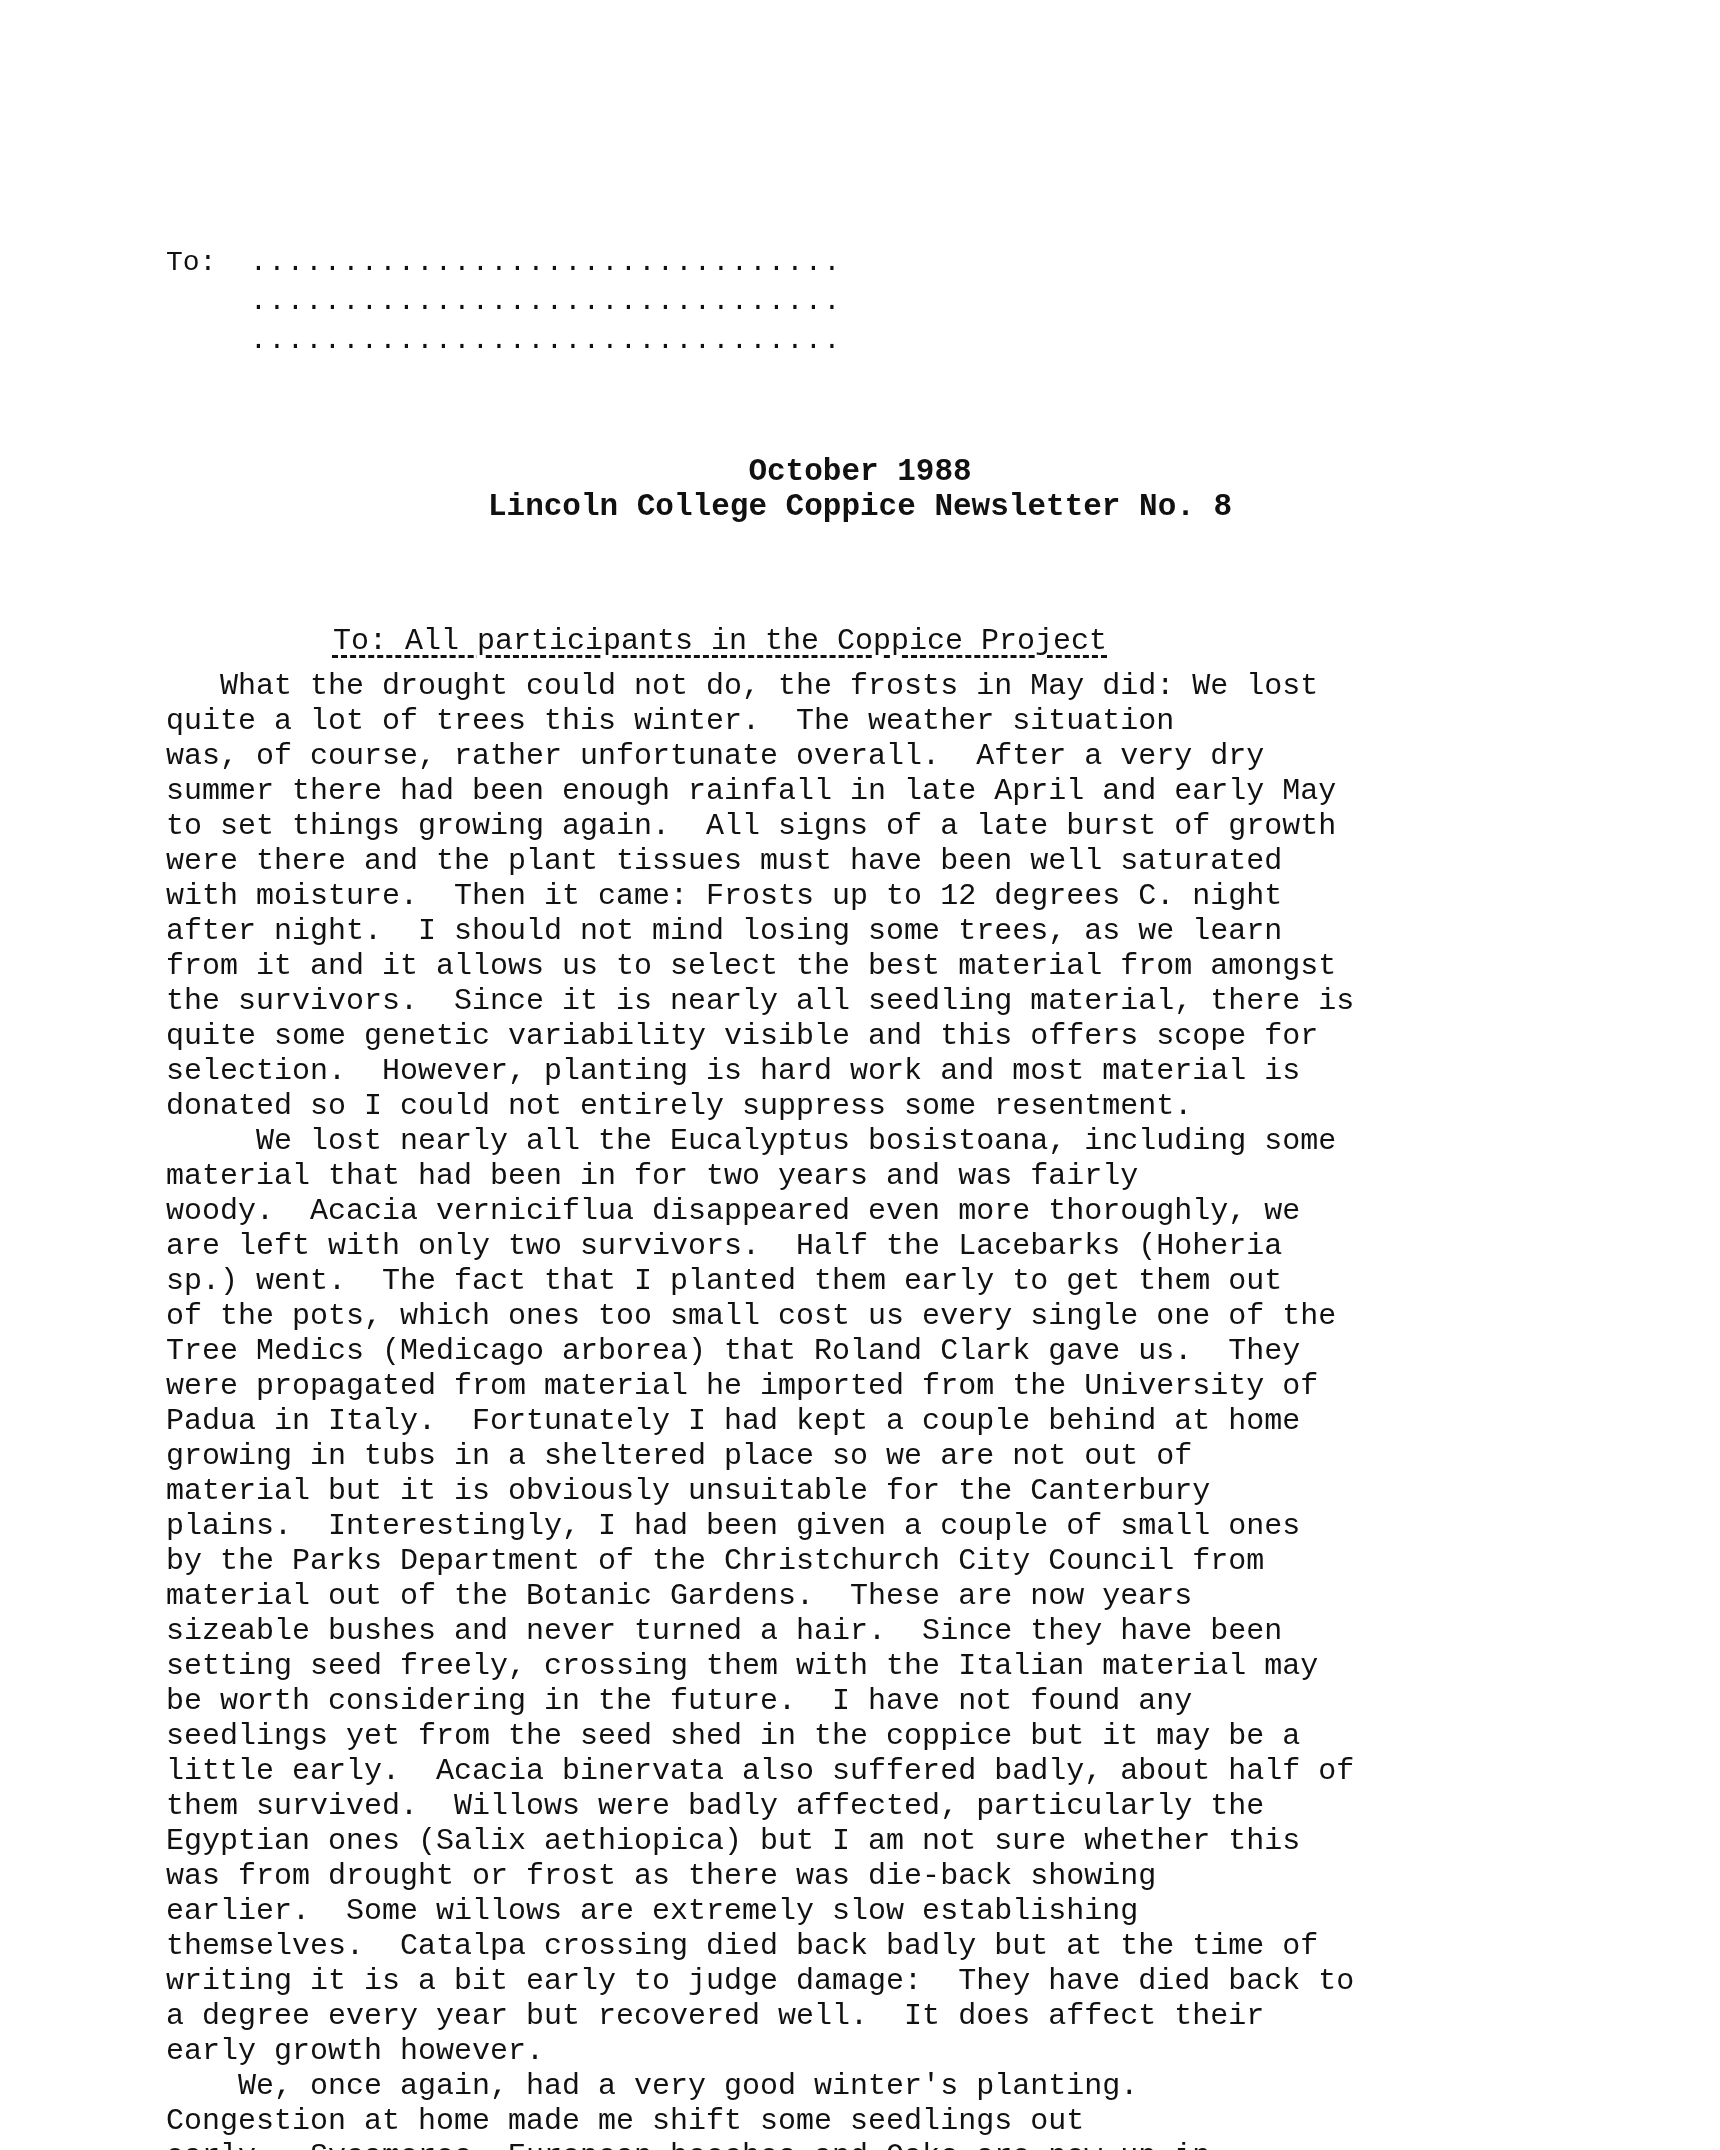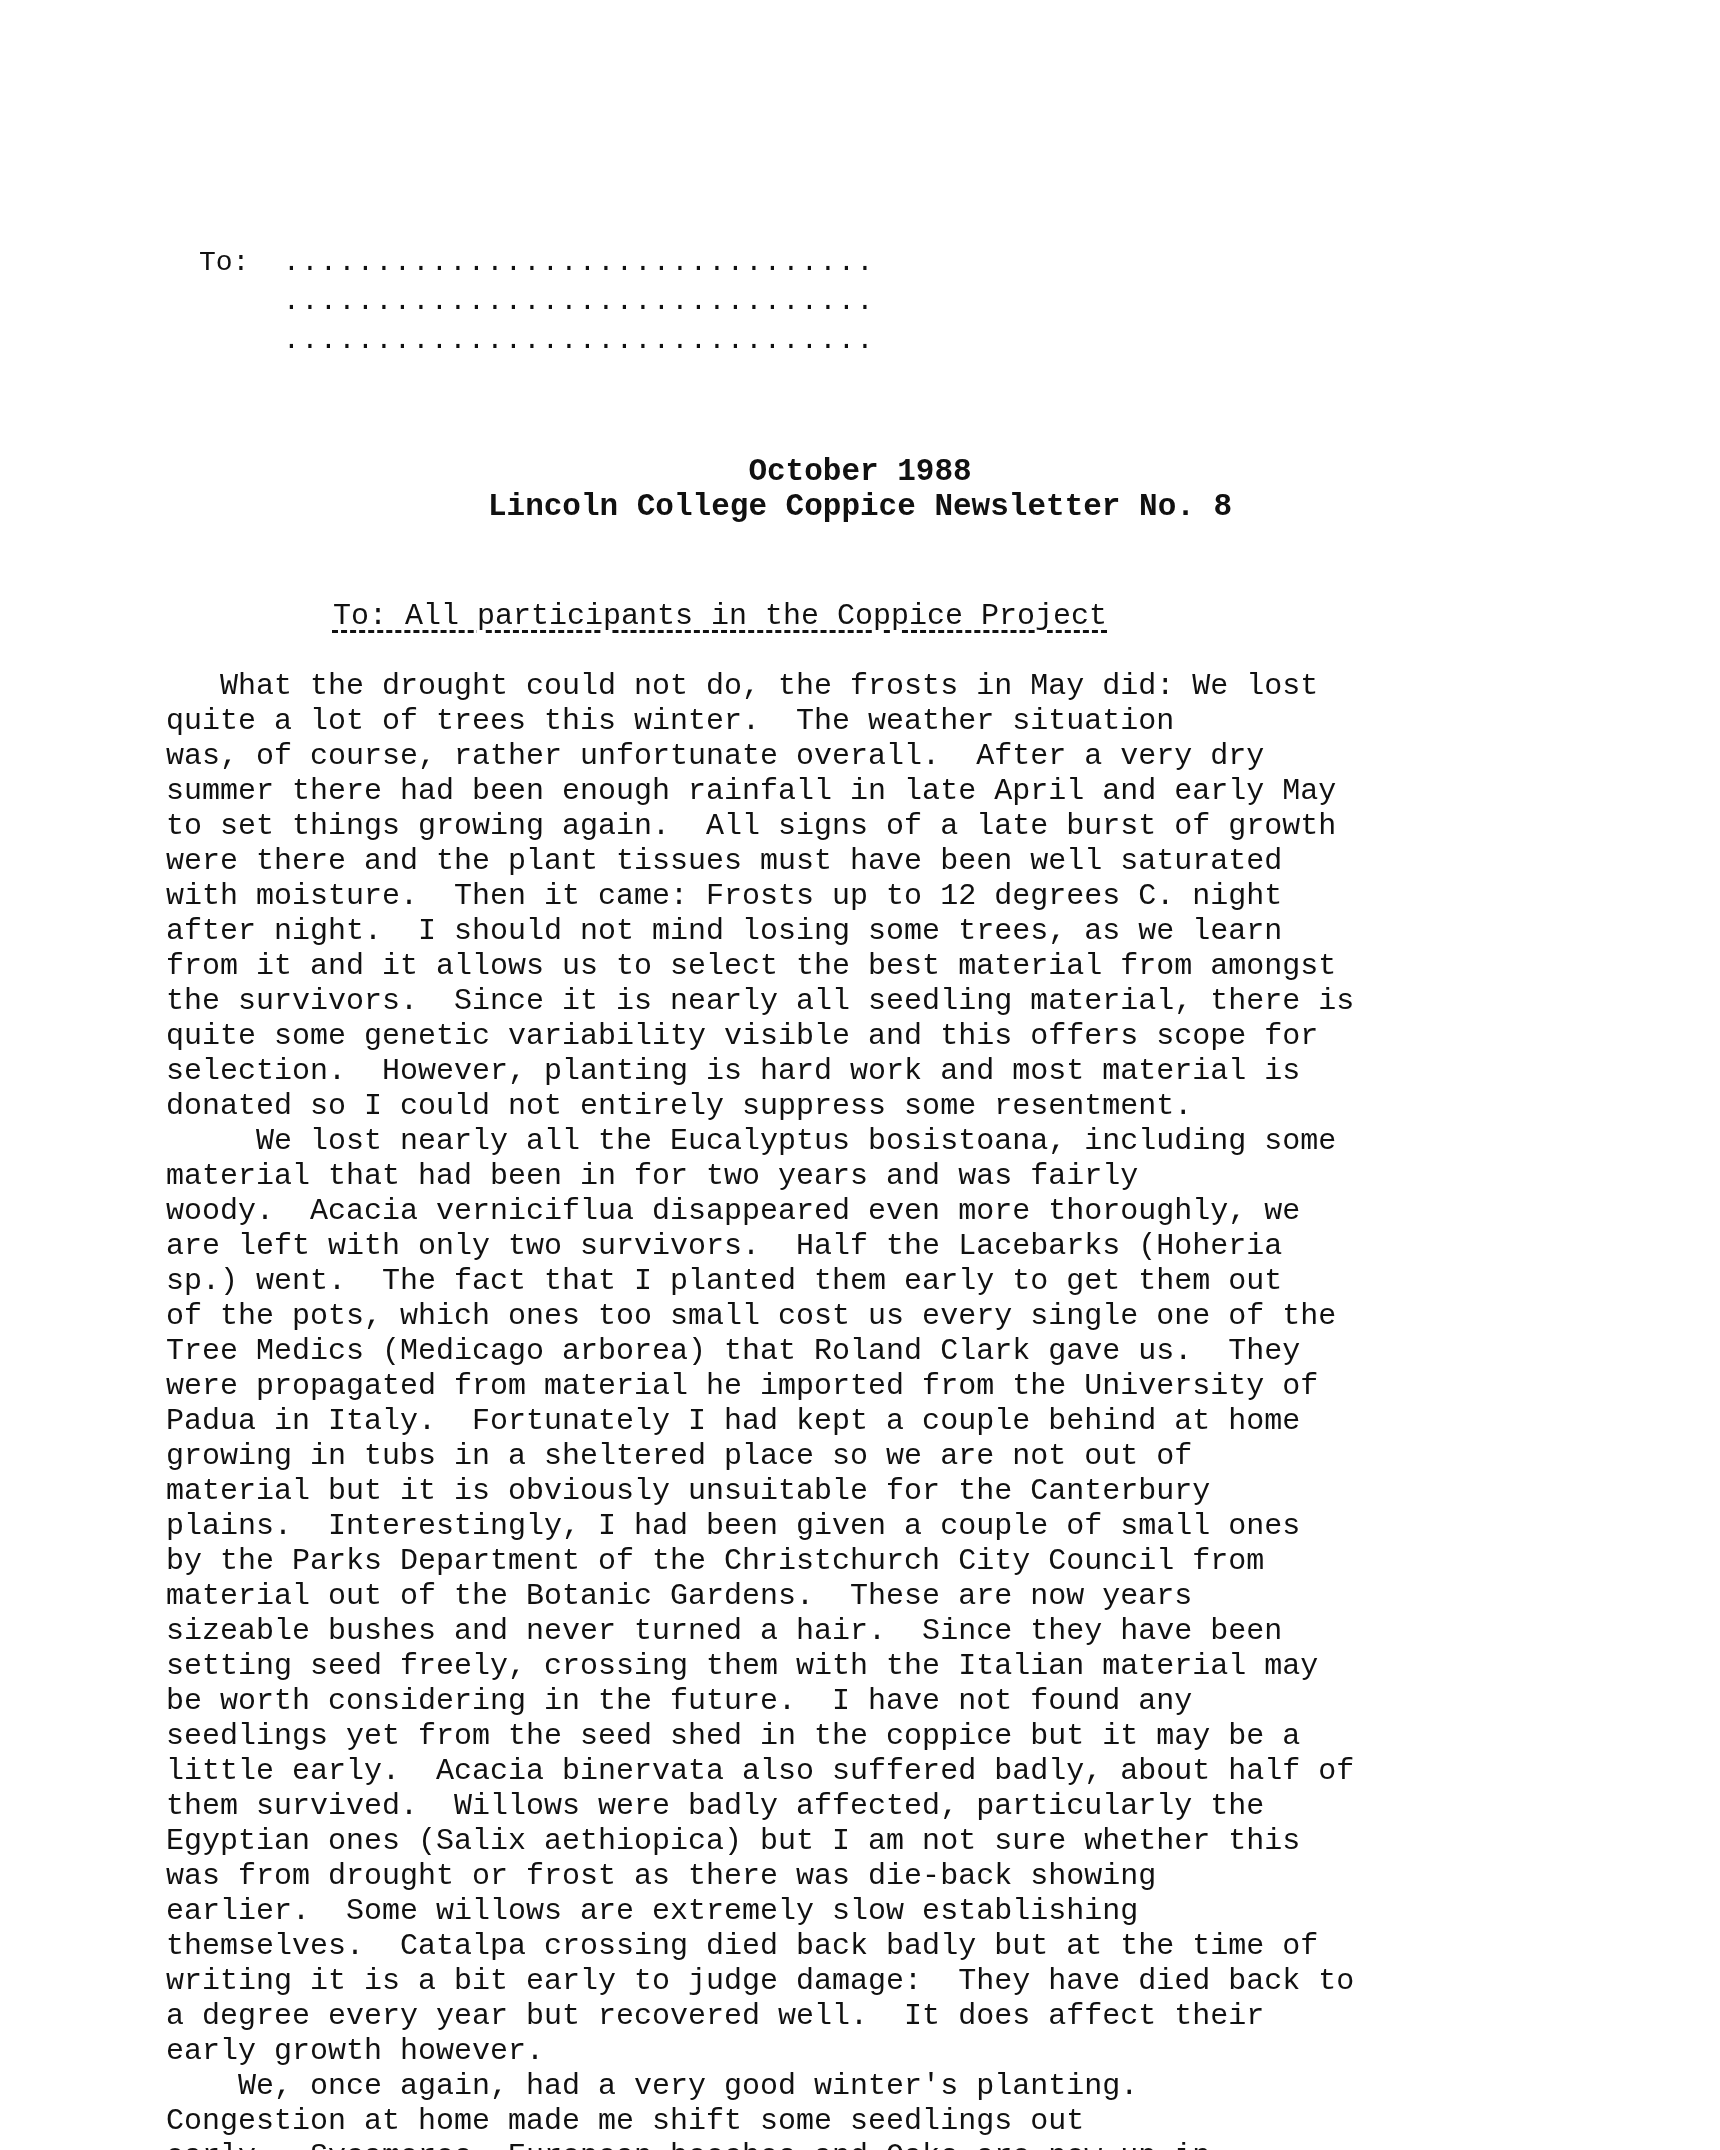--- a/index.html
+++ b/index.html
@@ -3,31 +3,31 @@
 <meta charset="utf-8">
 <style>
   html, body { margin: 0; padding: 0; background: #ffffff; }
   body { width: 1720px; height: 2433px; position: relative; overflow: hidden; }
   .page {
     position: absolute; left: 0; top: 0; width: 1720px; height: 2433px;
     background: #ffffff; color: #111111;
     font-family: "Liberation Mono", "DejaVu Sans Mono", monospace;
   }
   .to-block { position: absolute; left: 166px; top: 243px; font-size: 28px; line-height: 39px; }
-  .to-row { display: flex; white-space: pre; margin-left: 33px; }
+  .to-row { display: flex; white-space: pre; }
   .to-label { width: 84px; }
   .dots { letter-spacing: 1.7px; }
   .title {
     position: absolute; left: 0; width: 1720px; text-align: center;
     font-size: 31px; font-weight: bold; white-space: pre;
   }
   .title.date { top: 454px; }
   .title.name { top: 489px; }
   .salutation {
-    position: absolute; left: 0; width: 1440px; top: 599px; text-align: center;
+    position: absolute; left: 0; width: 1440px; top: 624px; text-align: center;
     font-size: 30px; white-space: pre; text-decoration: underline dashed; text-underline-offset: 6px;
   }
   .body-text {
     position: absolute; left: 166px; top: 669px; width: 1419px;
     font-size: 30px; line-height: 35px;
   }
   .line { display: block; white-space: pre; height: 35px; }
 </style>
 </head>
 <body>

